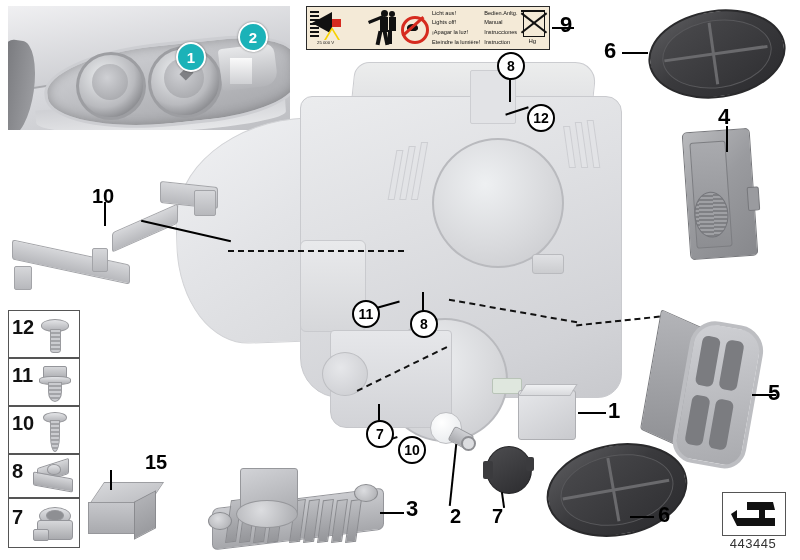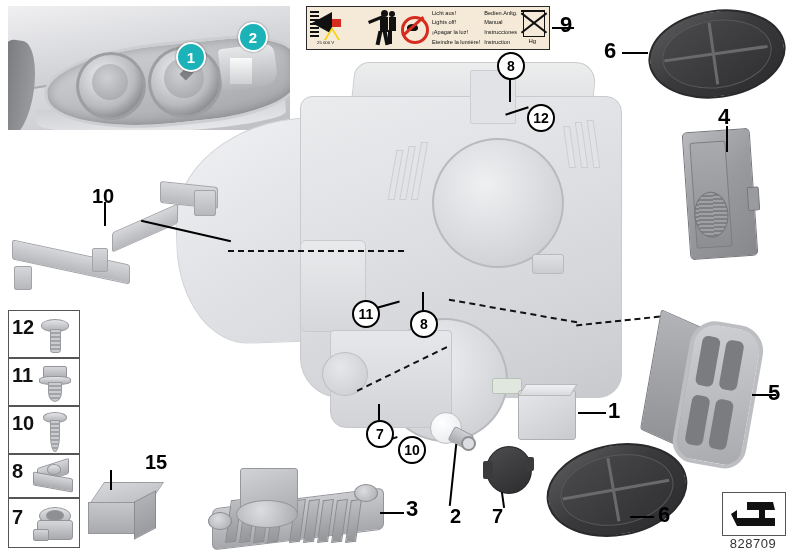--- a/index.html
+++ b/index.html
@@ -472,15 +472,15 @@
     <div class="grid-line" style="left:14px;top:42px;width:108px;height:3px;"></div>
   </div>
   <div class="lead" style="left:630px;top:516px;width:24px;"></div>
   <div class="num" style="left:658px;top:504px;font-size:22px;">6</div>
 
   <div class="idbox">
     <svg class="lshape" viewBox="0 0 50 30">
       <path d="M44 3 L18 3 L18 11 L30 11 L30 19 L8 19 L8 11 L2 15 L8 27 L46 27 L46 19 L36 19 L36 11 L46 11 Z" fill="#111"></path>
     </svg>
   </div>
-  <div class="idnum">828709</div>
+  <div class="idnum">443445</div>
 
 </div>
 
 </body></html>

